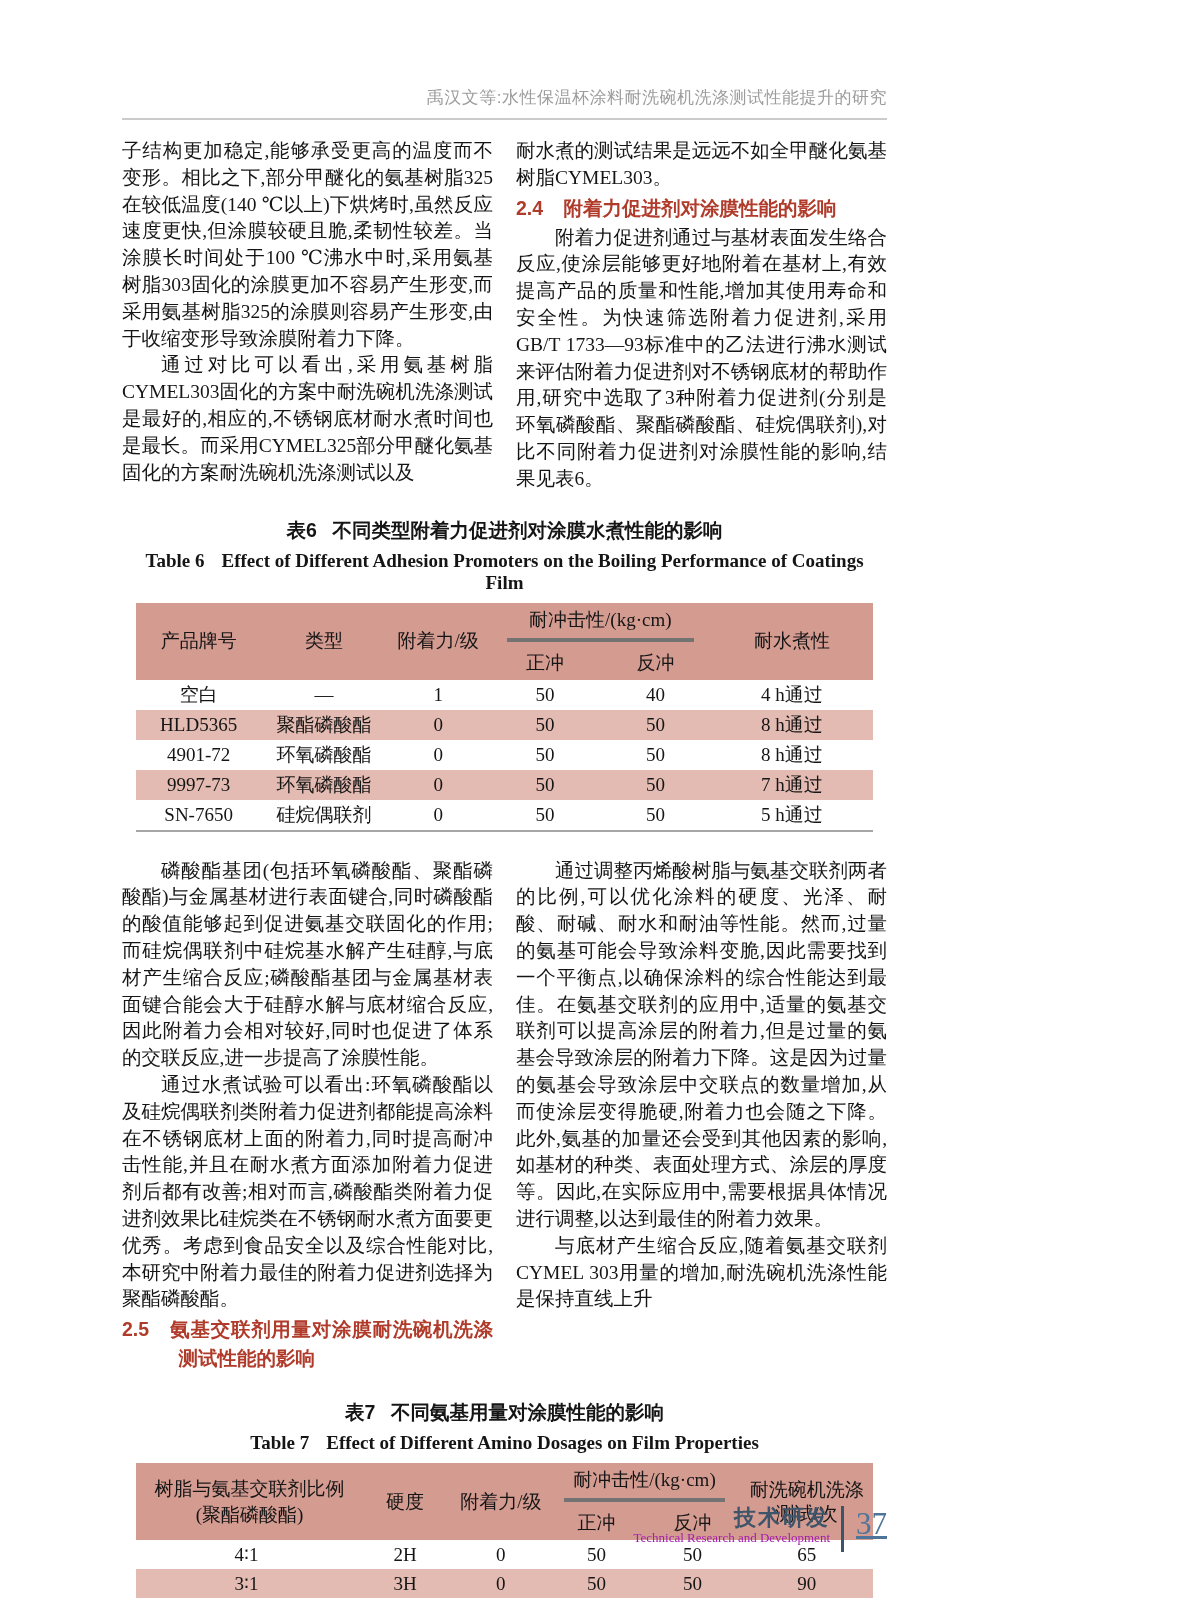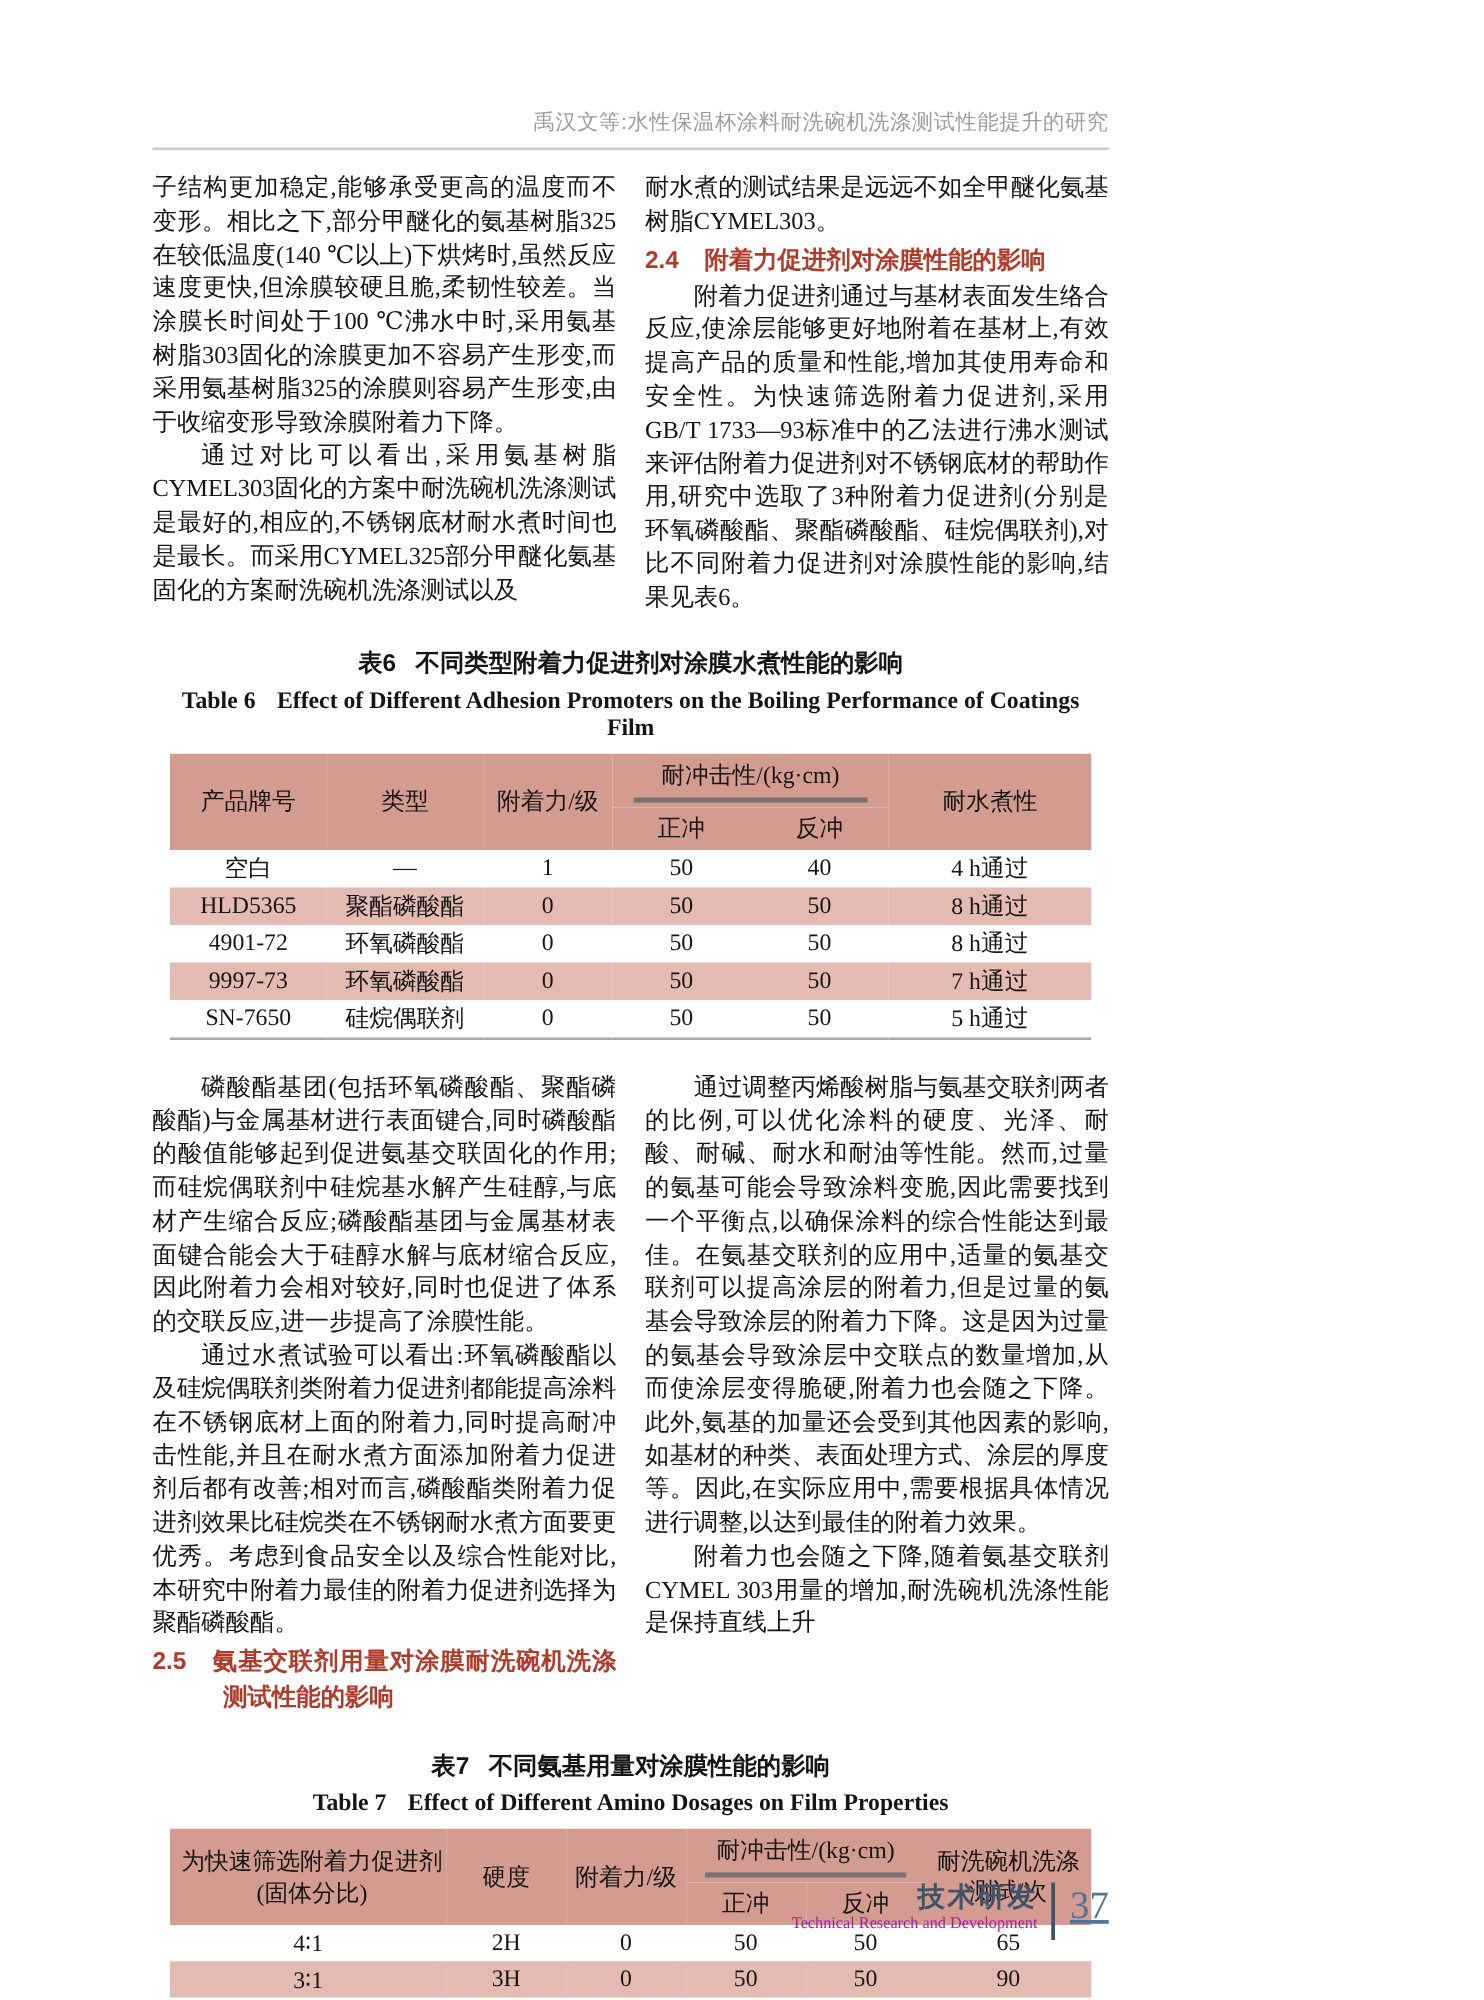--- a/index.html
+++ b/index.html
@@ -190,39 +190,39 @@
     </div>
 
     <div class="cols cols-mid">
       <div class="col">
         <p class="p-indent">磷酸酯基团(包括环氧磷酸酯、聚酯磷酸酯)与金属基材进行表面键合,同时磷酸酯的酸值能够起到促进氨基交联固化的作用;而硅烷偶联剂中硅烷基水解产生硅醇,与底材产生缩合反应;磷酸酯基团与金属基材表面键合能会大于硅醇水解与底材缩合反应,因此附着力会相对较好,同时也促进了体系的交联反应,进一步提高了涂膜性能。</p>
         <p class="p-indent">通过水煮试验可以看出:环氧磷酸酯以及硅烷偶联剂类附着力促进剂都能提高涂料在不锈钢底材上面的附着力,同时提高耐冲击性能,并且在耐水煮方面添加附着力促进剂后都有改善;相对而言,磷酸酯类附着力促进剂效果比硅烷类在不锈钢耐水煮方面要更优秀。考虑到食品安全以及综合性能对比,本研究中附着力最佳的附着力促进剂选择为聚酯磷酸酯。</p>
         <p class="sec-head hang"><span class="sec-num">2.5</span><span>氨基交联剂用量对涂膜耐洗碗机洗涤测试性能的影响</span></p>
       </div>
       <div class="col">
         <p class="p-indent">通过调整丙烯酸树脂与氨基交联剂两者的比例,可以优化涂料的硬度、光泽、耐酸、耐碱、耐水和耐油等性能。然而,过量的氨基可能会导致涂料变脆,因此需要找到一个平衡点,以确保涂料的综合性能达到最佳。在氨基交联剂的应用中,适量的氨基交联剂可以提高涂层的附着力,但是过量的氨基会导致涂层的附着力下降。这是因为过量的氨基会导致涂层中交联点的数量增加,从而使涂层变得脆硬,附着力也会随之下降。此外,氨基的加量还会受到其他因素的影响,如基材的种类、表面处理方式、涂层的厚度等。因此,在实际应用中,需要根据具体情况进行调整,以达到最佳的附着力效果。</p>
-        <p class="p-indent">附着力也会随之下降,随着氨基交联剂CYMEL 303用量的增加,耐洗碗机洗涤性能是保持直线上升</p>
+        <p class="p-indent">与底材产生缩合反应,随着氨基交联剂CYMEL 303用量的增加,耐洗碗机洗涤性能是保持直线上升</p>
       </div>
     </div>
 
     <div class="table-block">
       <div class="cap-cn"><span class="cap-label">表7</span><span>不同氨基用量对涂膜性能的影响</span></div>
       <div class="cap-en"><span class="cap-label">Table 7</span><span>Effect of Different Amino Dosages on Film Properties</span></div>
       <table class="paper-table">
         <colgroup>
           <col style="width:30%">
             <col style="width:13%">
             <col style="width:13%">
           <col style="width:13%">
             <col style="width:13%">
             <col style="width:18%">
         </colgroup>
         <thead>
           <tr>
-            <th rowspan="2" class="left" style="padding-left:8px">为快速筛选附着力促进剂(固体分比)</th>
+            <th rowspan="2" class="left" style="padding-left:8px">树脂与氨基交联剂比例(聚酯磷酸酯)</th>
             <th rowspan="2">硬度</th>
             <th rowspan="2">附着力/级</th>
             <th colspan="2" class="grp">
                 <span class="grp-inner">耐冲击性/(kg·cm)</span>
               </th>
             <th rowspan="2" class="two-line">
                 <span style="display:block">耐洗碗机洗涤</span>
                 <span style="display:block">测试/次</span>
               </th>
           </tr>

